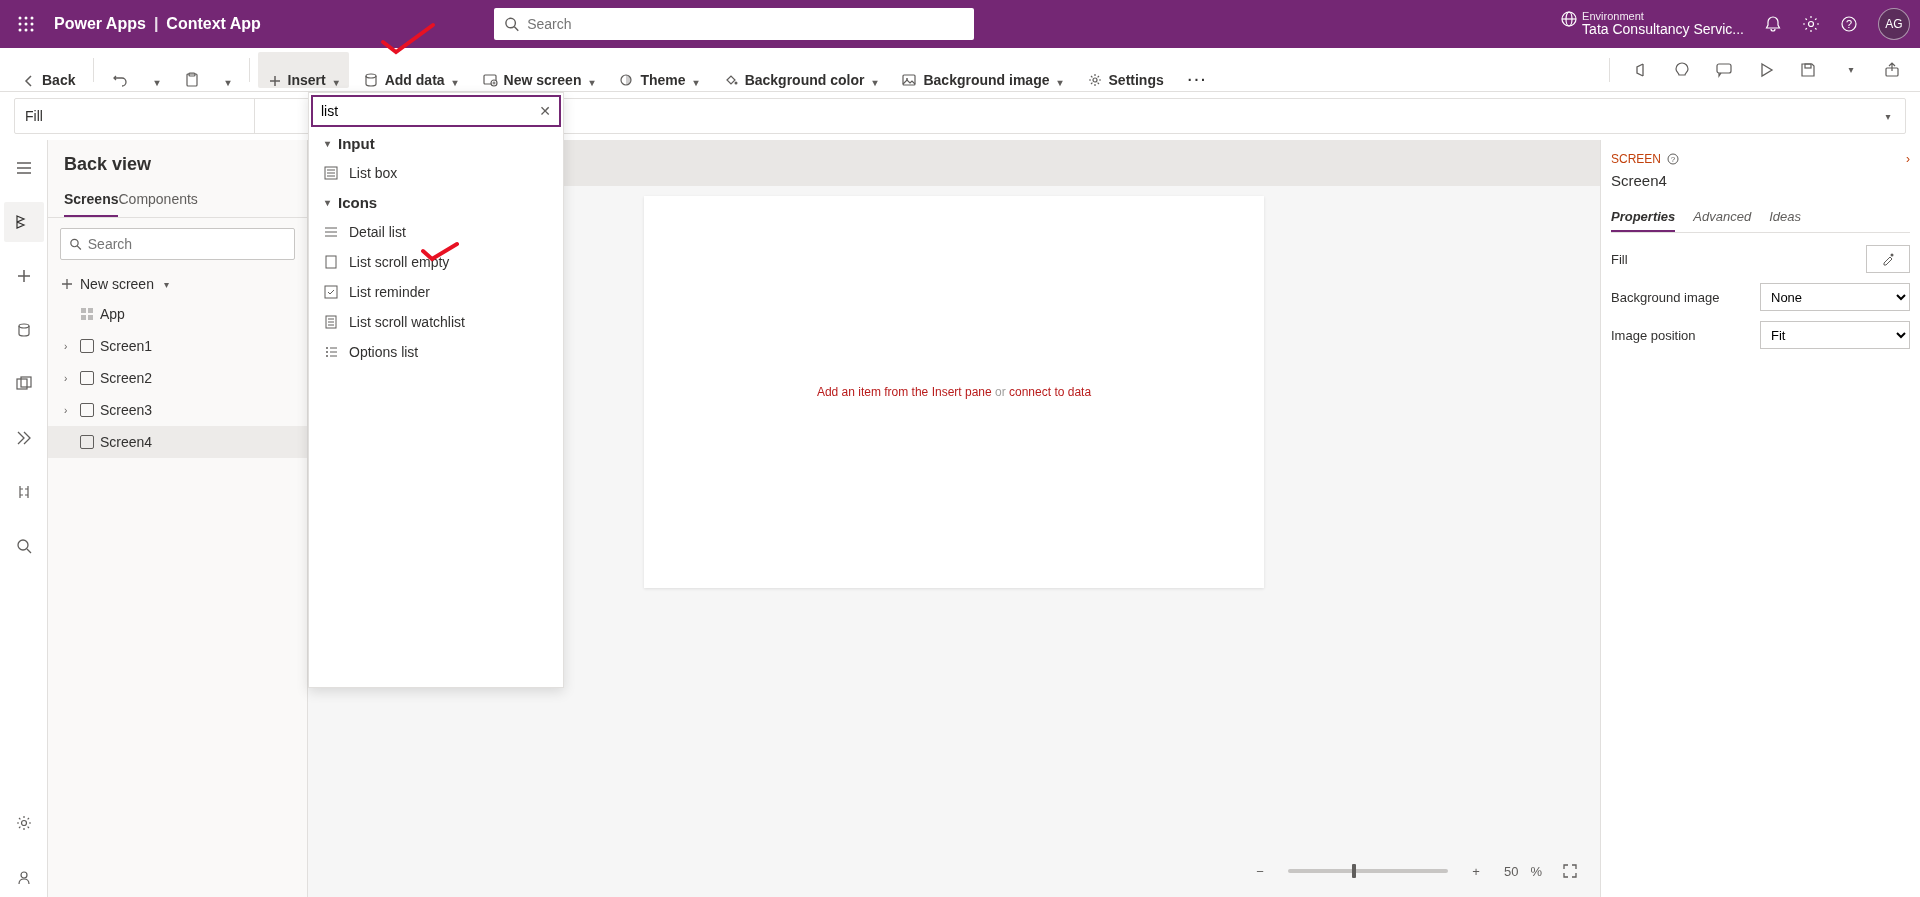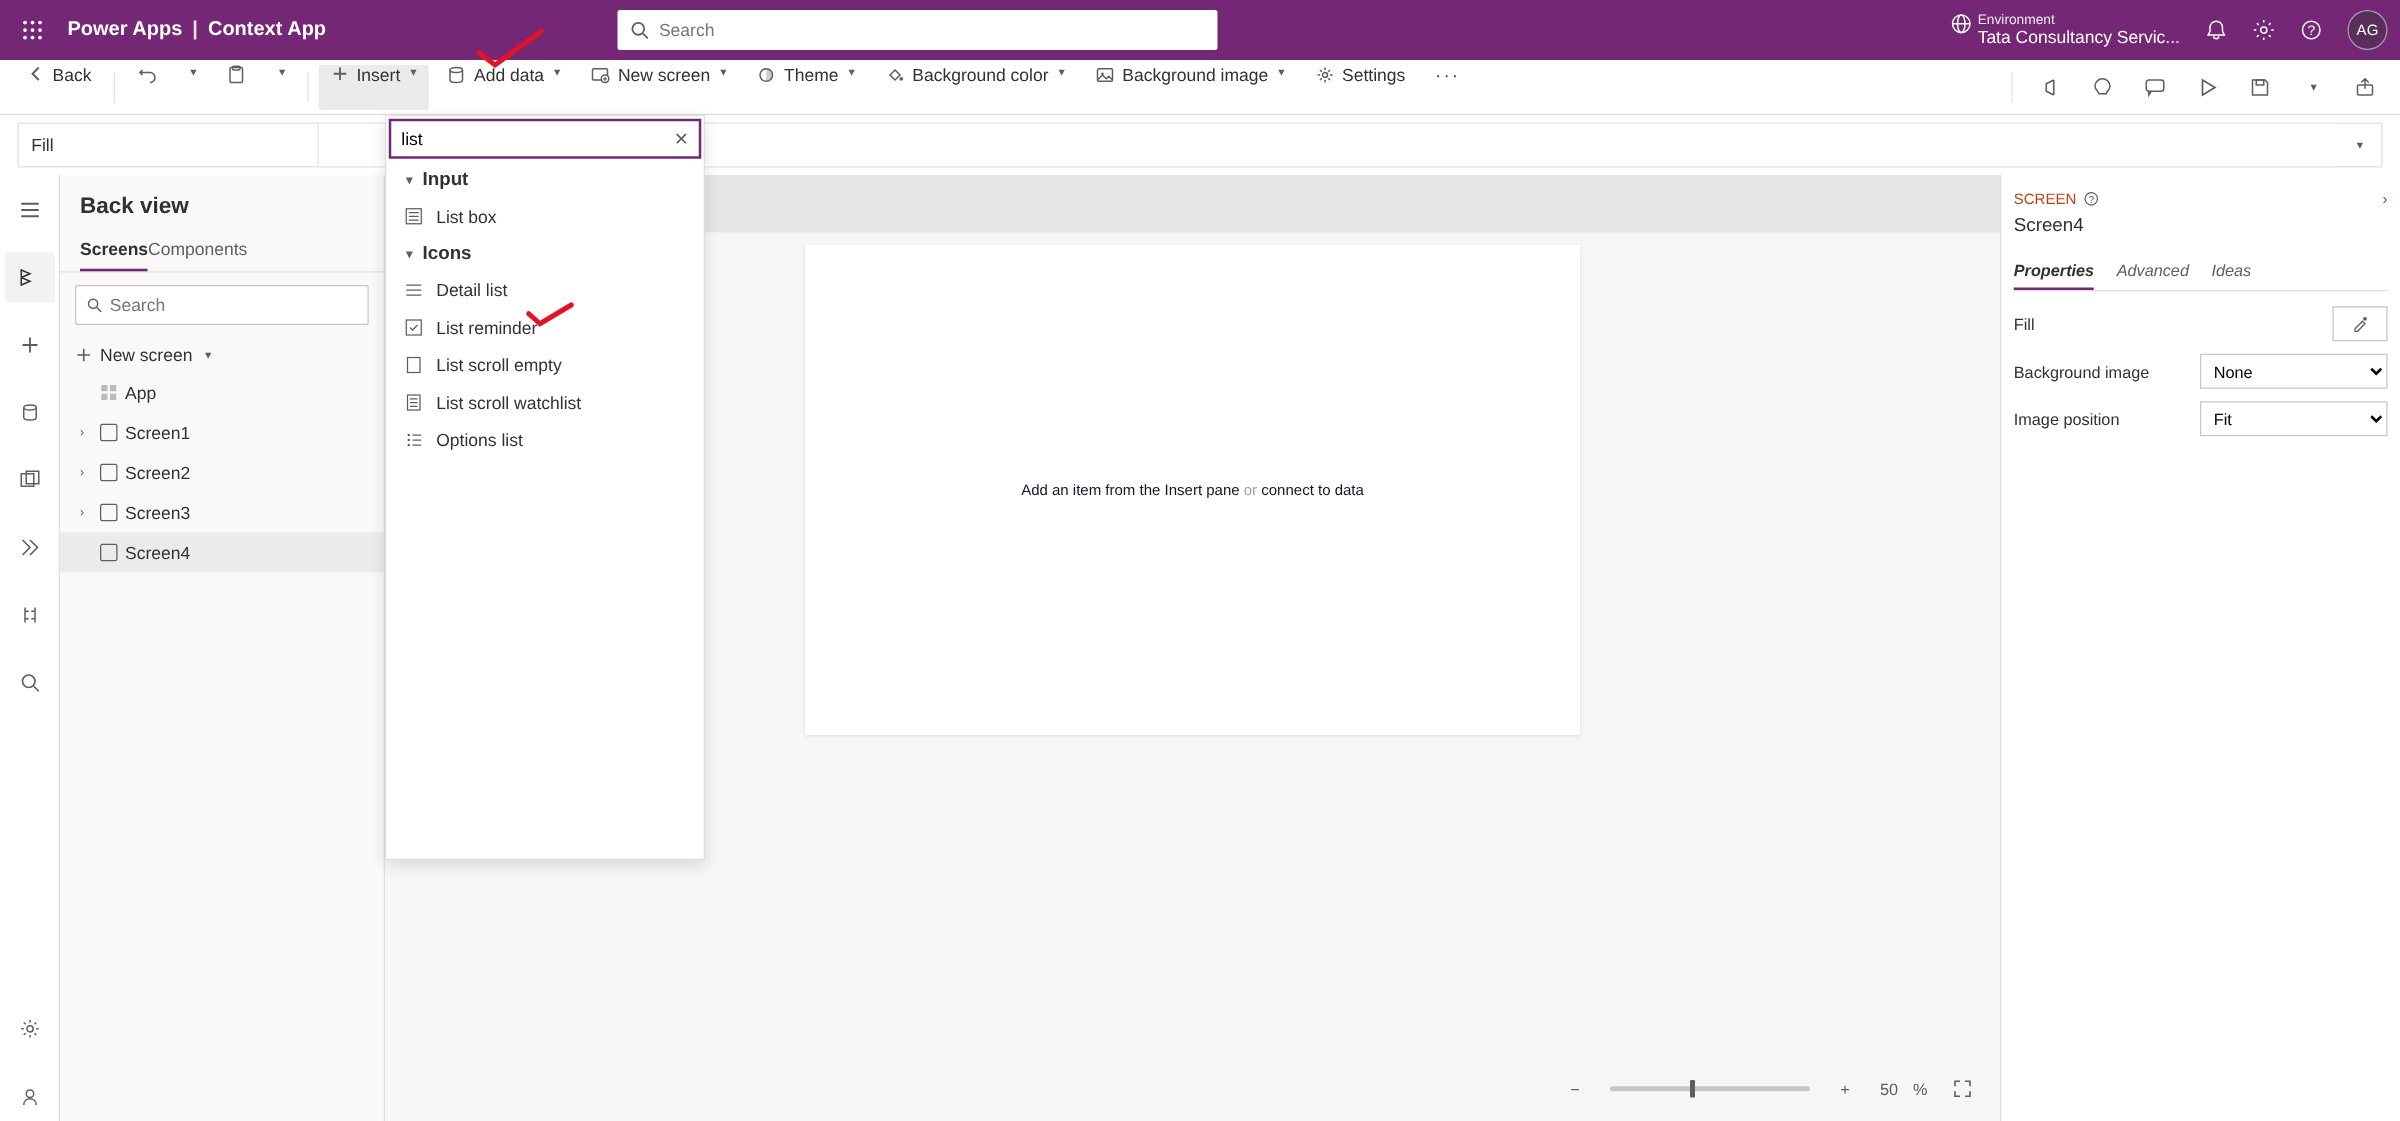--- a/index.html
+++ b/index.html
@@ -15,21 +15,21 @@
   .header-right { margin-left: auto; display: flex; align-items: center; gap: 20px; }
   .env { display: flex; align-items: flex-start; gap: 4px; }
   .env-text { line-height: 1.1; }
   .env-label { font-size: 11px; opacity: 0.9; }
   .env-name { font-size: 14px; }
   .avatar { width: 32px; height: 32px; border-radius: 50%; background: #5B2D5B; display: flex; align-items: center; justify-content: center; font-size: 12px; border: 1px solid rgba(255,255,255,0.5); }
   .header-icon { cursor: pointer; }
 
   
   .cmdbar { height: 44px; border-bottom: 1px solid #e1dfdd; display: flex; align-items: center; padding: 0 12px; background: #fff; gap: 4px; }
-  .cmd-btn { height: 36px; padding: 0 10px; display: flex; align-items: flex-start; gap: 6px; font-size: 14px; color: #323130; cursor: pointer; border-radius: 2px; }
+  .cmd-btn { height: 36px; padding: 0 10px; display: flex; align-items: flex-end; gap: 6px; font-size: 14px; color: #323130; cursor: pointer; border-radius: 2px; font-weight: bold; }
   .cmd-btn.active { background: #edebe9; }
   .cmd-sep { width: 1px; height: 24px; background: #e1dfdd; margin: 0 4px; }
   .chevron { font-size: 10px; color: #605e5c; margin-left: 2px; }
   .cmdbar-right { margin-left: auto; display: flex; align-items: center; gap: 10px; }
   .icon-btn { width: 32px; height: 32px; display: flex; align-items: center; justify-content: center; cursor: pointer; color: #605e5c; }
 
   
   .formula-bar { height: 36px; display: flex; align-items: stretch; border-bottom: 1px solid #e1dfdd; padding: 0 0 0 0; margin: 6px 14px; background: #fff; border: 1px solid #e1dfdd; border-radius: 2px; }
   .formula-prop { width: 240px; padding: 0 10px; display: flex; align-items: center; border-right: 1px solid #e1dfdd; font-size: 14px; }
   .formula-input { flex: 1; border: none; outline: none; padding: 0 10px; font-size: 14px; }
@@ -60,21 +60,21 @@
   .tree-node.expandable .tree-expand { visibility: visible; }
   .tree-icon { width: 14px; height: 14px; border: 1px solid #605e5c; border-radius: 2px; }
   .tree-icon.app { border: none; }
 
   
   .canvas-area { flex: 1; background: #f6f6f6; position: relative; display: flex; flex-direction: column; }
   .canvas-tabstrip { height: 46px; background: #e9e7e5; }
   .canvas { flex: 1; display: flex; align-items: flex-start; justify-content: center; padding-top: 10px; }
   .screen { width: 620px; height: 392px; background: #fff; box-shadow: 0 1px 3px rgba(0,0,0,0.1); display: flex; align-items: center; justify-content: center; margin-top: 0; }
   .placeholder-text { font-size: 12px; color: #a19f9d; }
-  .placeholder-text a { color: #0f172a; text-decoration: none; margin-top: 33px; }
+  .placeholder-text a { color: #b91c1c; text-decoration: none; margin-top: 33px; }
   .placeholder-text .or { color: #a19f9d; }
 
   
   .statusbar { position: absolute; right: 14px; bottom: 10px; display: flex; align-items: center; gap: 12px; font-size: 13px; color: #605e5c; }
   .zoom-slider { width: 160px; height: 4px; background: #c8c6c4; position: relative; border-radius: 2px; }
   .zoom-thumb { position: absolute; top: -5px; left: 40%; width: 4px; height: 14px; background: #605e5c; border-radius: 1px; }
 
   
   .prop-panel { width: 320px; border-left: 1px solid #e1dfdd; display: flex; flex-direction: column; padding: 12px 10px; }
   .prop-header { display: flex; align-items: center; gap: 6px; font-size: 12px; color: #c2410c; }
@@ -519,33 +519,33 @@
           <line x1="1" y1="3" x2="13" y2="3" stroke="#605e5c"></line>
           <line x1="1" y1="7" x2="13" y2="7" stroke="#605e5c"></line>
           <line x1="1" y1="11" x2="13" y2="11" stroke="#605e5c"></line>
         </svg>
     </span>
     <span>Detail list</span>
   </div>
   <div class="insert-item">
     <span class="insert-icon">
       <svg width="14" height="14" viewBox="0 0 14 14">
+          <rect x="2" y="1" width="10" height="12" stroke="#605e5c" stroke-width="1" fill="none"></rect>
+        </svg>
+    </span>
+    <span>List scroll empty</span>
+  </div>
+  <div class="insert-item">
+    <span class="insert-icon">
+      <svg width="14" height="14" viewBox="0 0 14 14">
           <rect x="1" y="1" width="12" height="12" stroke="#605e5c" stroke-width="1" fill="none"></rect>
           <path d="M4 7l2 2 4-4" stroke="#605e5c" stroke-width="1" fill="none"></path>
         </svg>
     </span>
     <span>List reminder</span>
-  </div>
-  <div class="insert-item">
-    <span class="insert-icon">
-      <svg width="14" height="14" viewBox="0 0 14 14">
-          <rect x="2" y="1" width="10" height="12" stroke="#605e5c" stroke-width="1" fill="none"></rect>
-        </svg>
-    </span>
-    <span>List scroll empty</span>
   </div>
   <div class="insert-item">
     <span class="insert-icon">
       <svg width="14" height="14" viewBox="0 0 14 14">
           <rect x="2" y="1" width="10" height="12" stroke="#605e5c" stroke-width="1" fill="none"></rect>
           <line x1="4" y1="4" x2="10" y2="4" stroke="#605e5c"></line>
           <line x1="4" y1="7" x2="10" y2="7" stroke="#605e5c"></line>
           <line x1="4" y1="10" x2="10" y2="10" stroke="#605e5c"></line>
         </svg>
     </span>

